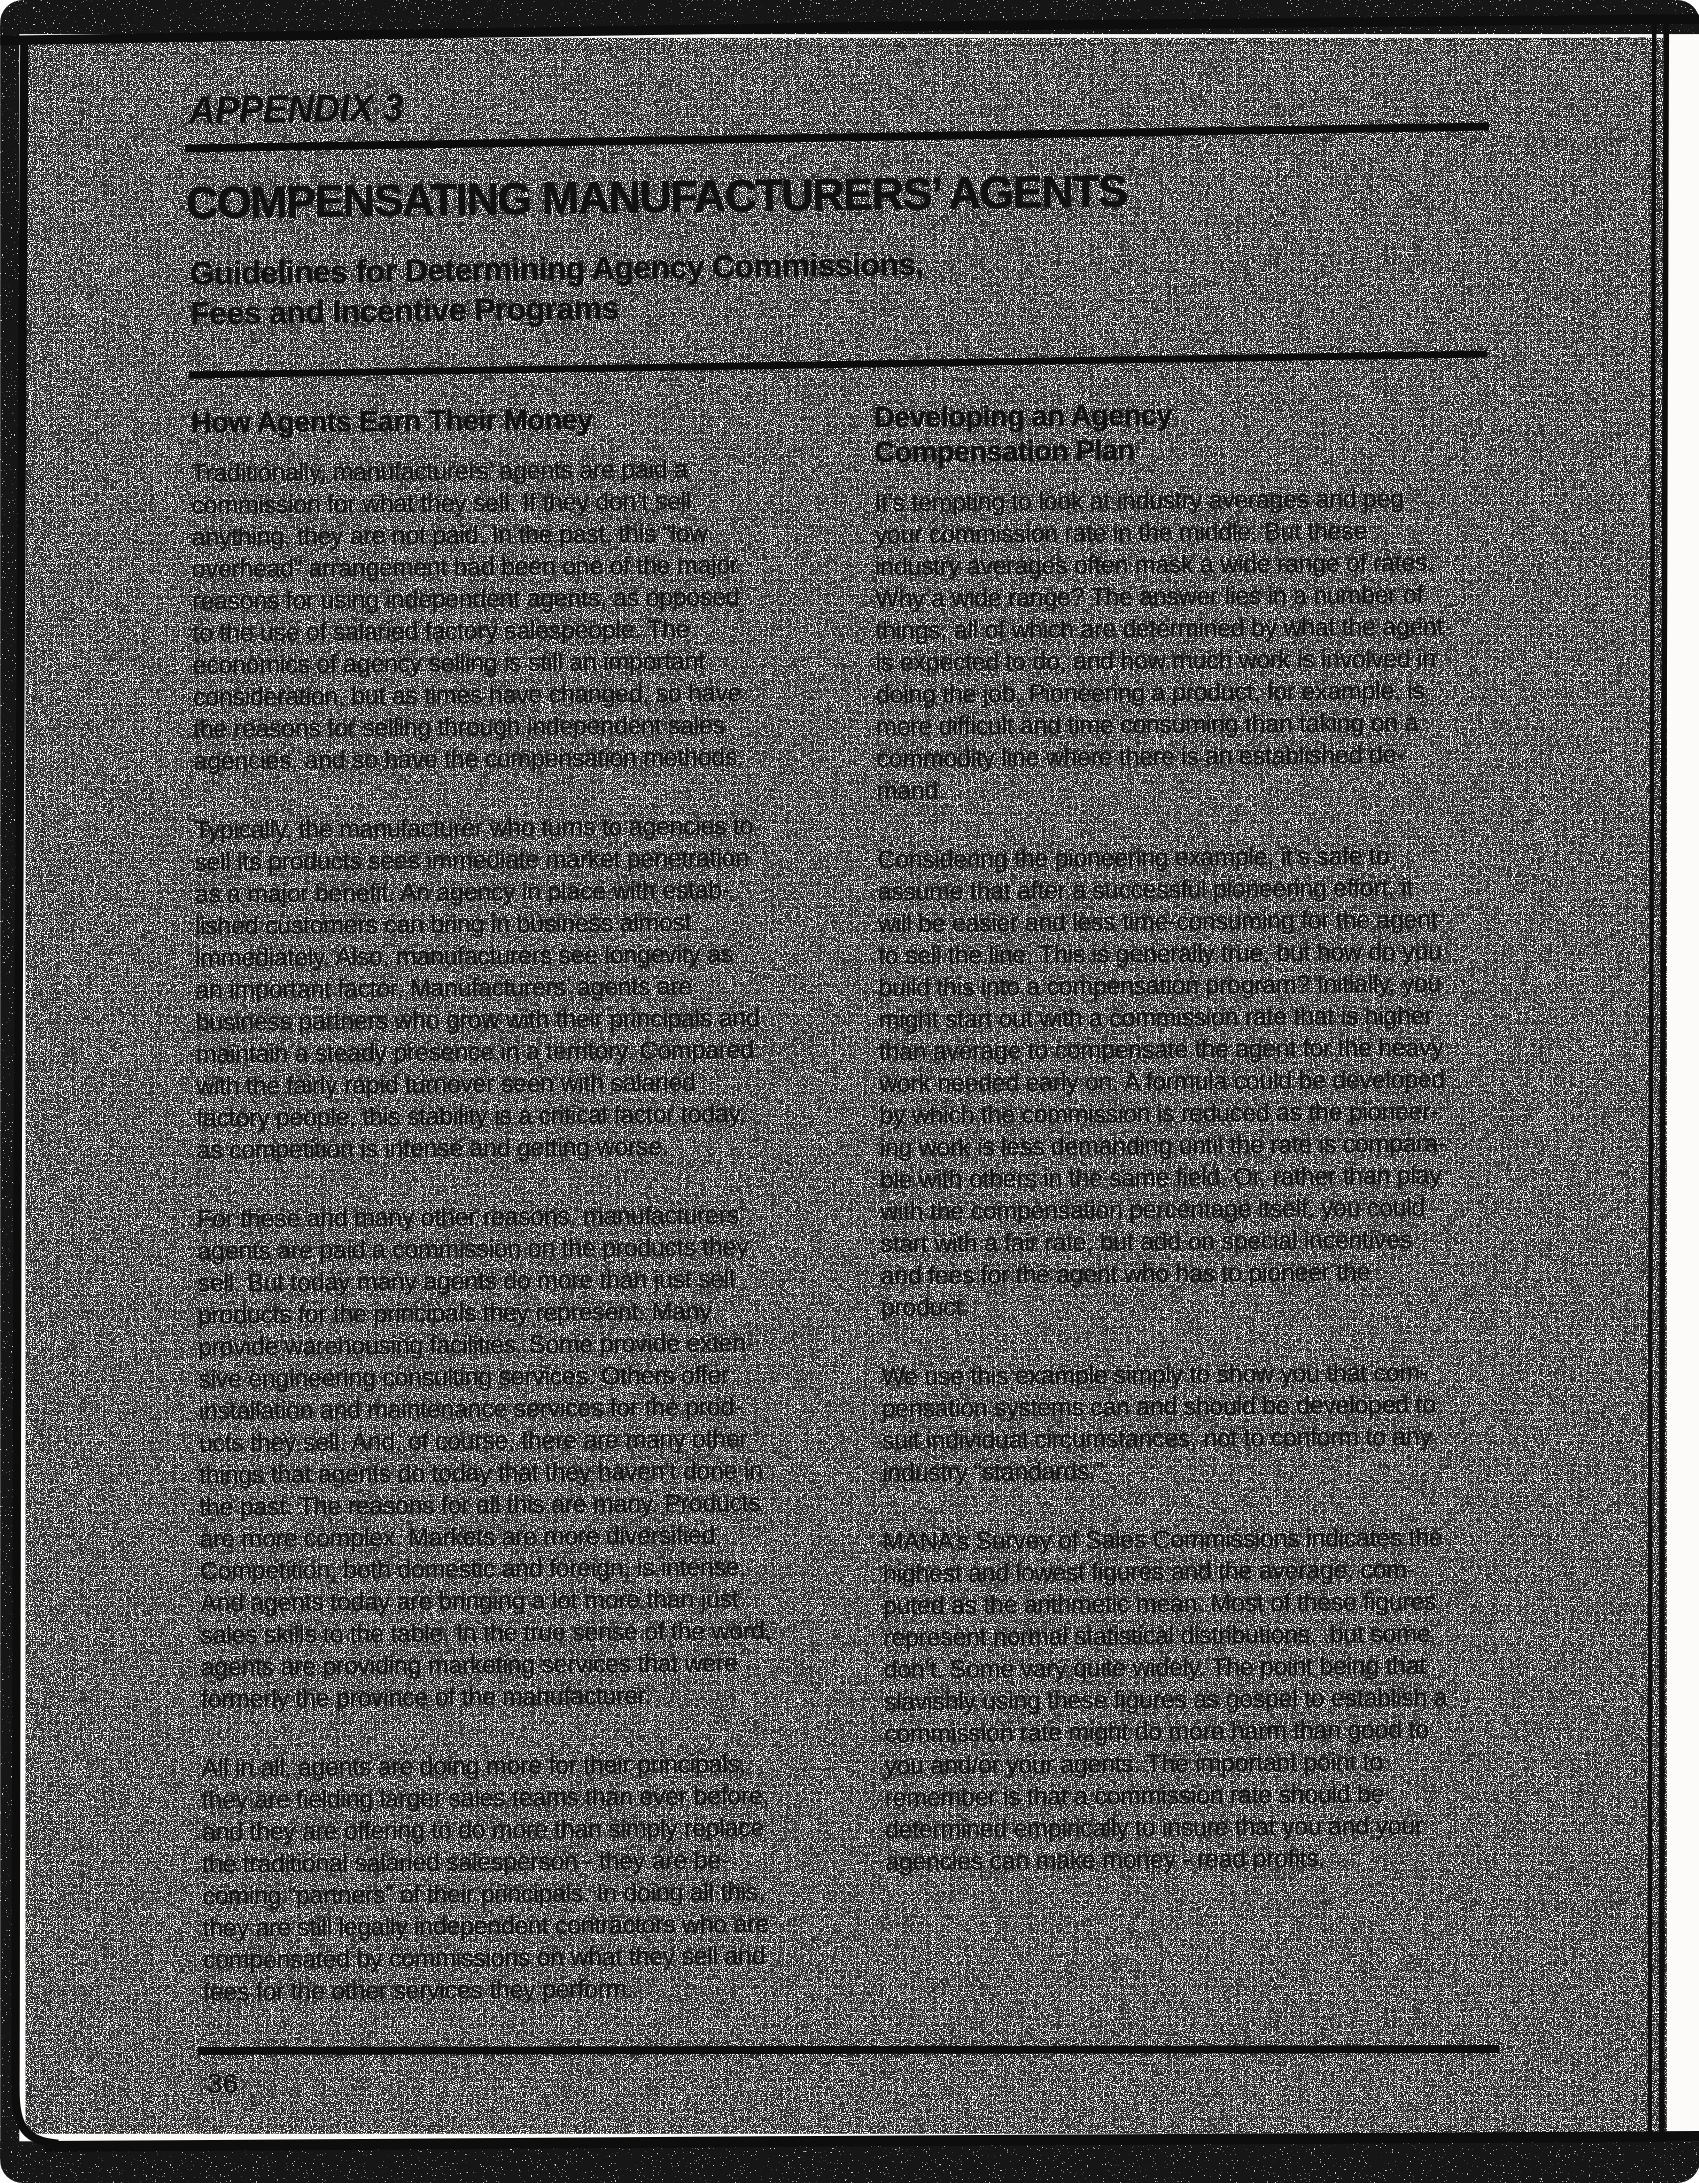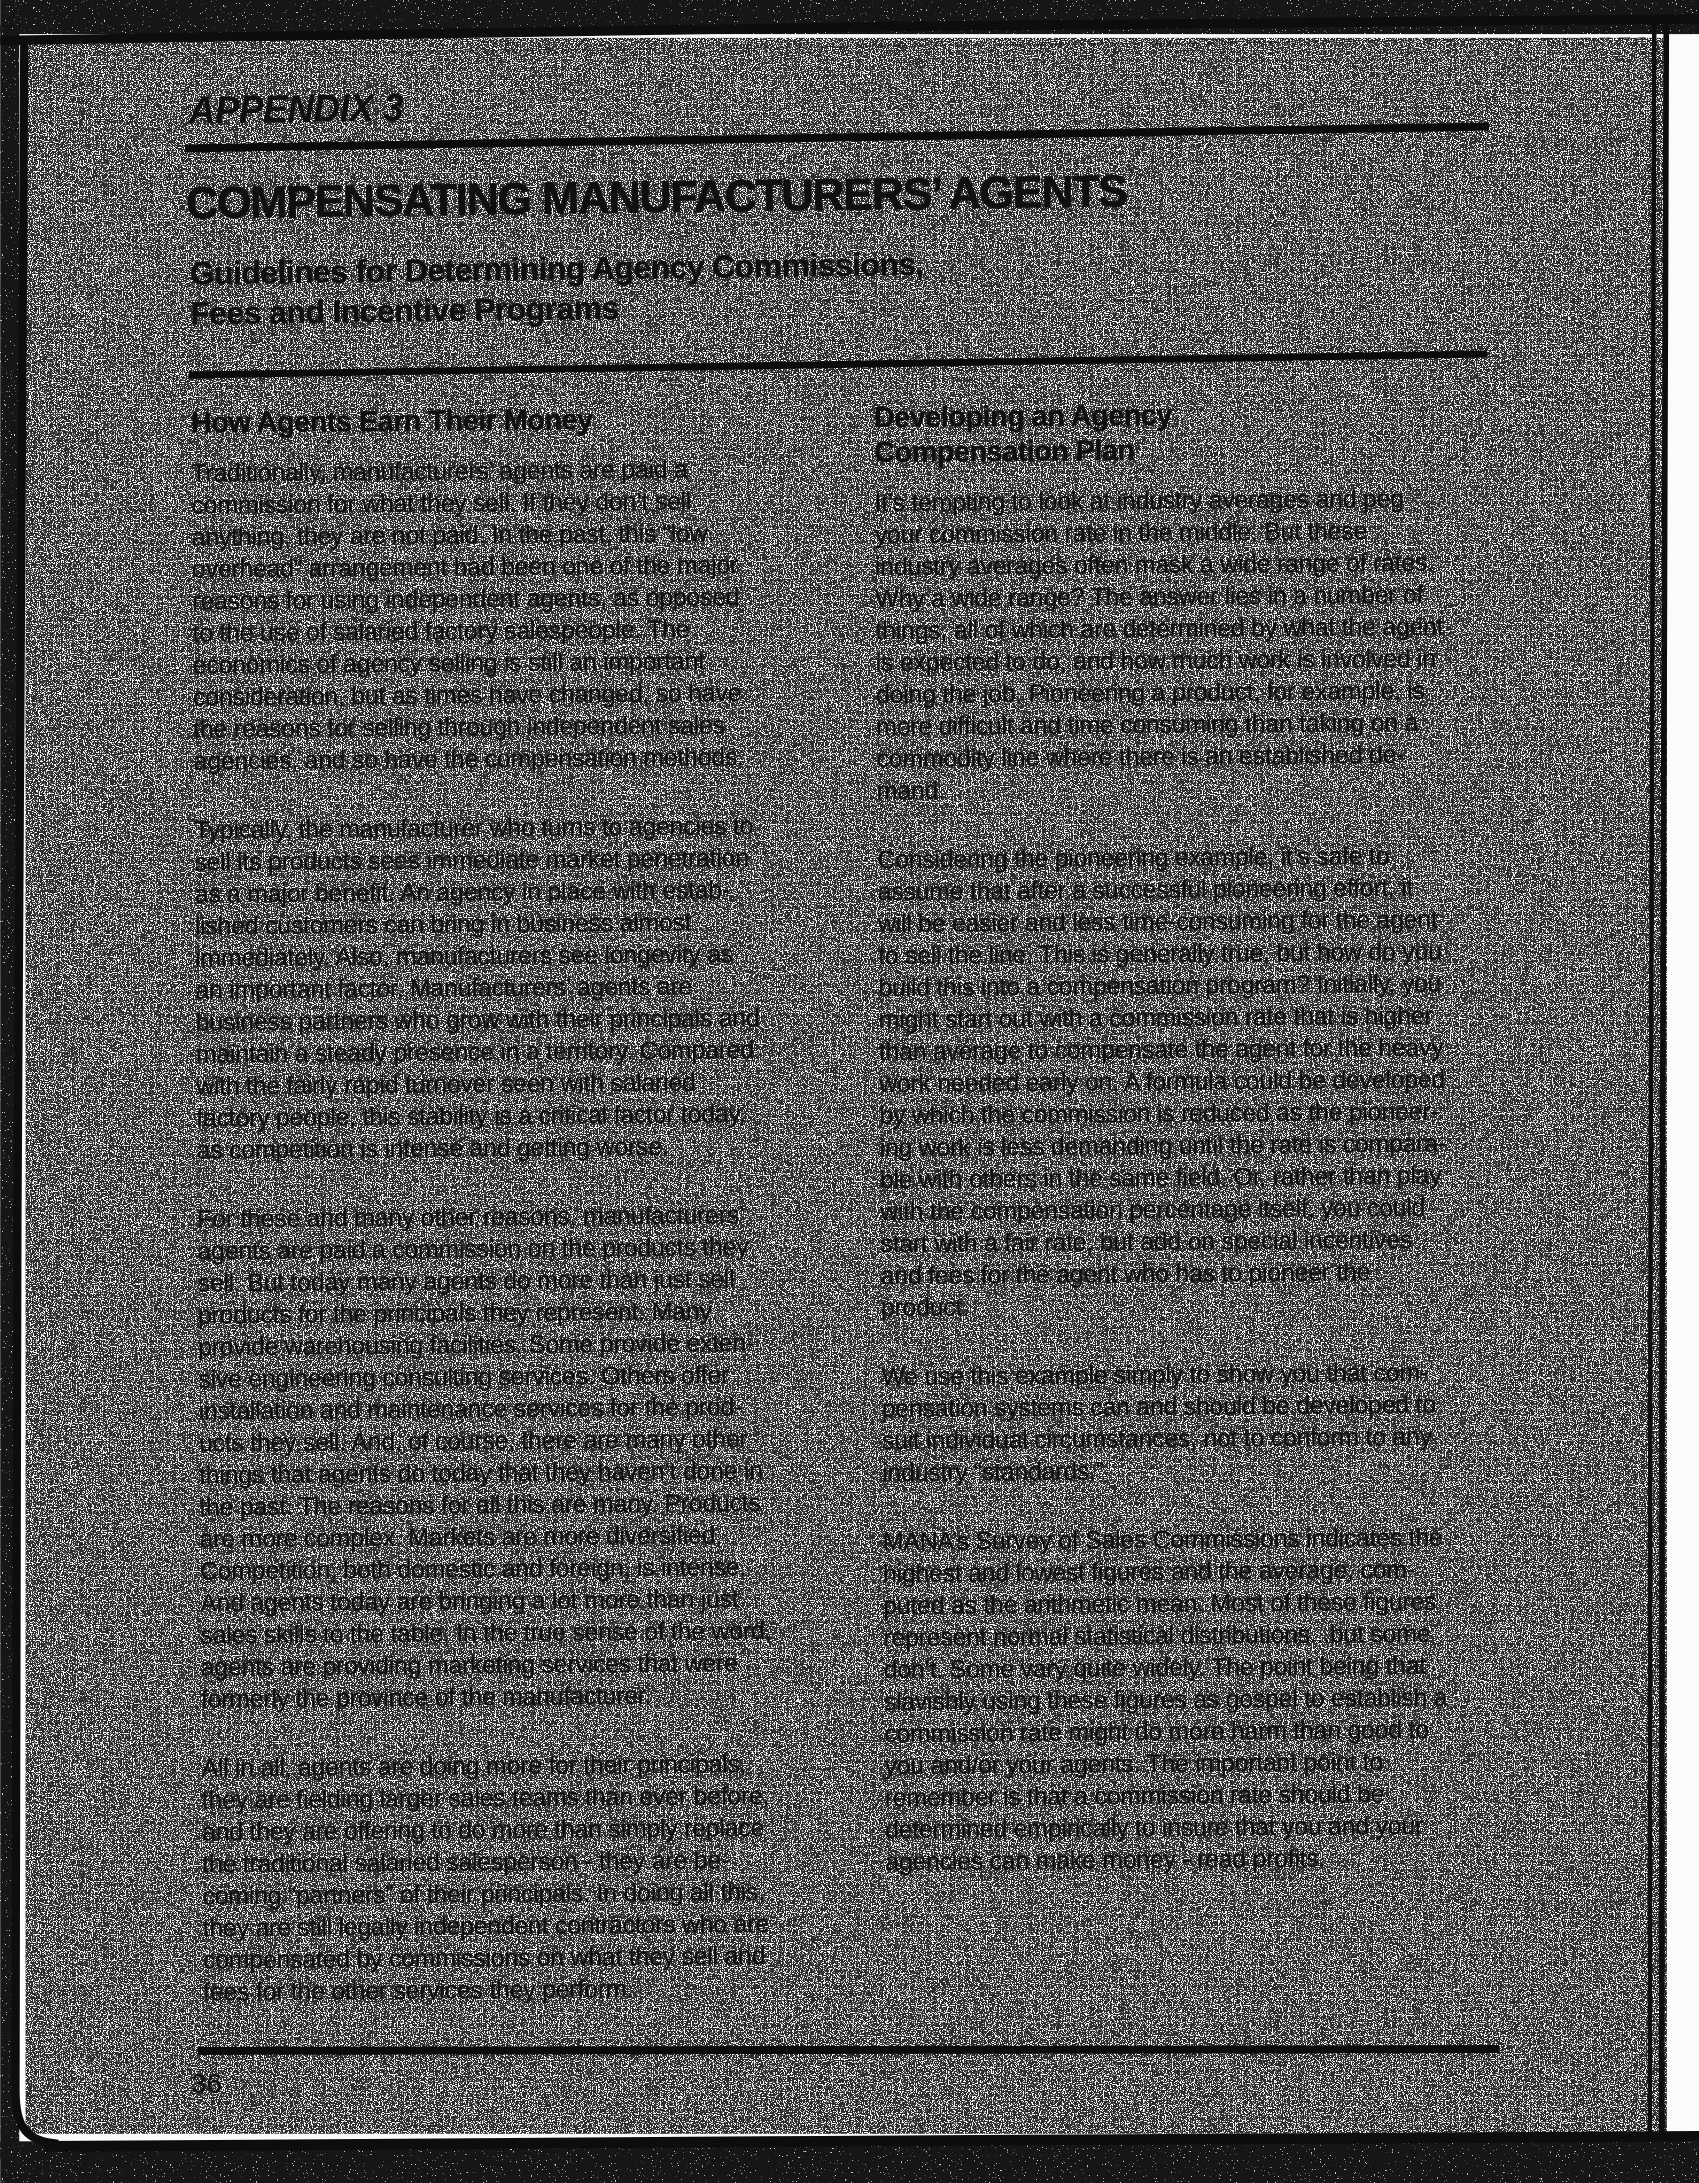--- a/index.html
+++ b/index.html
@@ -8,20 +8,21 @@
     background: #ffffff;
   }
   #page {
     position: relative;
     width: 1700px;
     height: 2183px;
     overflow: hidden;
     background: #fbfaf8;
     font-family: "Liberation Sans", "DejaVu Sans", sans-serif;
     color: #101010;
+    border-radius: 23px;
   }
   .scan-art {
     position: absolute;
     left: 0; top: 0;
     width: 1700px;
     height: 2183px;
     z-index: 0;
   }
   .content {
     position: absolute;
@@ -101,21 +102,21 @@
   .footer-rule {
     position: absolute;
     left: 198px; top: 2046px;
     width: 1301px; height: 7.6px;
     background: #0c0c0c;
     z-index: 2;
     transform: rotate(-0.08deg);
   }
   .page-number {
     position: absolute;
-    left: 191px; top: 2068px;
+    left: 207px; top: 2068px;
     font-size: 28px;
     letter-spacing: 0;
     z-index: 2;
     -webkit-text-stroke: 0.3px #141414;
   }
 </style>
 </head>
 <body>
 
 <div id="page">

